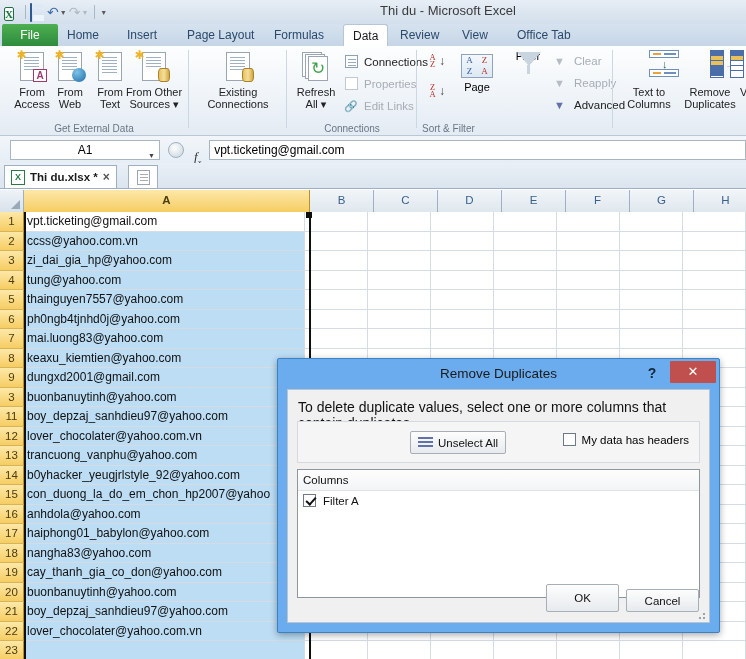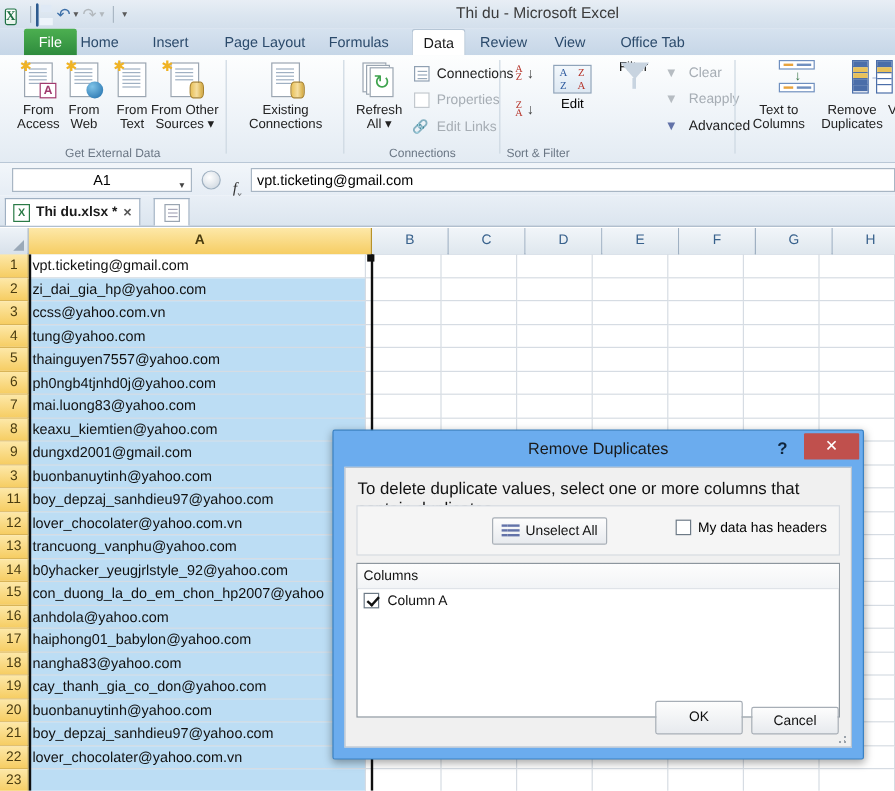--- a/index.html
+++ b/index.html
@@ -304,21 +304,21 @@
       <span class="caret">▼</span>
       <span class="arrowglyph dis">↷</span>
       <span class="caret dis">▼</span>
       <span class="sep"></span>
       <span class="caret">▼</span>
     </div>
     <div class="title-text">Thi du  -  Microsoft Excel</div>
   </div>
 
   <div class="tabstrip">
-    <div class="tab file" style="left:20px;width:44px;">File</div>
+    <div class="tab file" style="left:2px;width:56px;">File</div>
     <div class="tab" style="left:58px;">Home</div>
     <div class="tab" style="left:118px;">Insert</div>
     <div class="tab" style="left:178px;">Page Layout</div>
     <div class="tab" style="left:265px;">Formulas</div>
     <div class="tab active" style="left:343px;">Data</div>
     <div class="tab" style="left:391px;">Review</div>
     <div class="tab" style="left:453px;">View</div>
     <div class="tab" style="left:508px;">Office Tab</div>
   </div>
 
@@ -458,21 +458,21 @@
         <span class="azbox" style="display:inline-block;"><span class="az-red">A</span><br><span class="az-red">Z</span></span><span style="font-size:12px;color:#444;vertical-align:top;">↓</span>
       </div>
       <div class="sortbtn" style="left:8px;top:38px;">
         <span class="azbox" style="display:inline-block;"><span class="az-red">Z</span><br><span class="az-red">A</span></span><span style="font-size:12px;color:#444;vertical-align:top;">↓</span>
       </div>
       <div class="sortbig" style="left:36px;">
         <span class="sq2">
           <span><span class="az-blue">A</span><br><span class="az-blue">Z</span></span>
           <span><span class="az-red">Z</span><br><span class="az-red">A</span></span>
         </span>
-        <span>Edit</span>
+        <span>Page</span>
       </div>
       <div class="sortbig" style="left:86px;width:48px;">
         <span class="funnel"></span>
         <span>Filter</span>
       </div>
       <div class="smallitem dis" style="left:136px;top:4px;">
         <span class="smicon" style="color:#b6bcc2;font-size:11px;line-height:16px;">▼</span>
         <span>Clear</span>
       </div>
       <div class="smallitem dis" style="left:136px;top:26px;">
@@ -606,31 +606,31 @@
           <div class="cell colA activecell">vpt.ticketing@gmail.com</div>
           <div class="cell other"></div>
           <div class="cell other"></div>
           <div class="cell other"></div>
           <div class="cell other"></div>
           <div class="cell other"></div>
           <div class="cell other"></div>
           <div class="cell other"></div>
         </div>
         <div class="crow">
+          <div class="cell colA selblue">ccss@yahoo.com.vn</div>
+          <div class="cell other"></div>
+          <div class="cell other"></div>
+          <div class="cell other"></div>
+          <div class="cell other"></div>
+          <div class="cell other"></div>
+          <div class="cell other"></div>
+          <div class="cell other"></div>
+        </div>
+        <div class="crow">
           <div class="cell colA selblue">zi_dai_gia_hp@yahoo.com</div>
-          <div class="cell other"></div>
-          <div class="cell other"></div>
-          <div class="cell other"></div>
-          <div class="cell other"></div>
-          <div class="cell other"></div>
-          <div class="cell other"></div>
-          <div class="cell other"></div>
-        </div>
-        <div class="crow">
-          <div class="cell colA selblue">ccss@yahoo.com.vn</div>
           <div class="cell other"></div>
           <div class="cell other"></div>
           <div class="cell other"></div>
           <div class="cell other"></div>
           <div class="cell other"></div>
           <div class="cell other"></div>
           <div class="cell other"></div>
         </div>
         <div class="crow">
           <div class="cell colA selblue">tung@yahoo.com</div>
@@ -862,21 +862,21 @@
         <div class="chkrow">
           <span class="chk"></span>
           <span>My data has headers</span>
         </div>
       </div>
 
       <div class="listbox">
         <div class="lb-head">Columns</div>
         <div class="lb-item">
           <span class="chk on"></span>
-          <span>Column A</span>
+          <span>Filter A</span>
         </div>
       </div>
 
       <div class="btn dlg-ok">OK</div>
       <div class="btn dlg-cancel">Cancel</div>
       <div class="grip"></div>
     </div>
   </div>
 </div>
 

